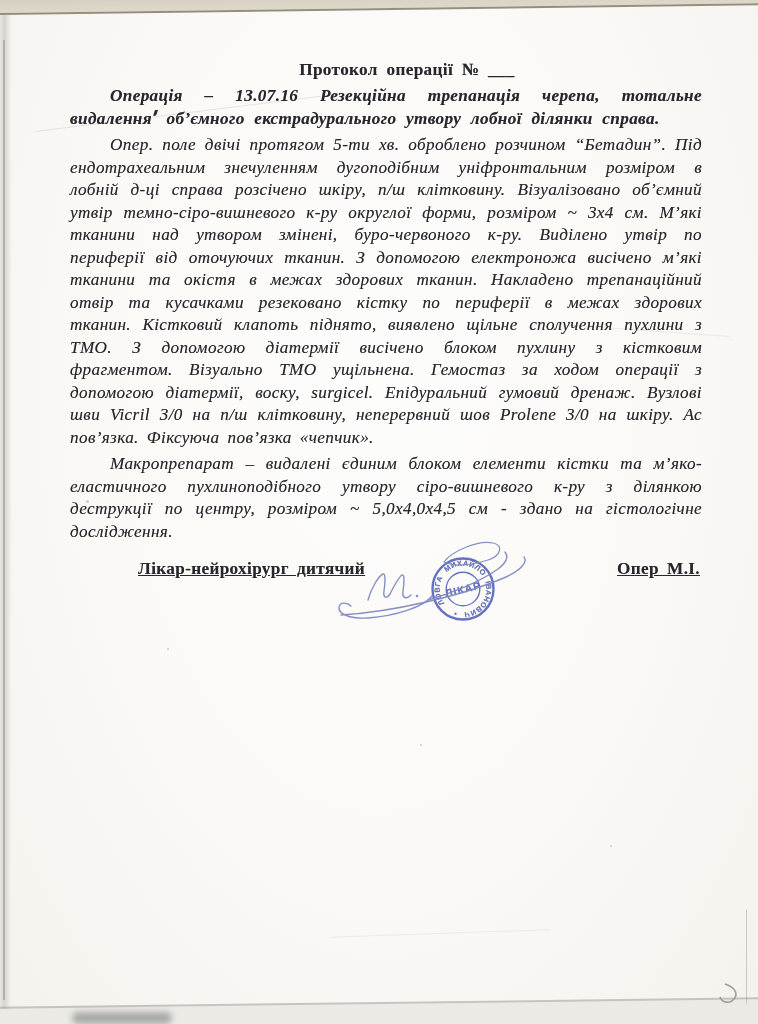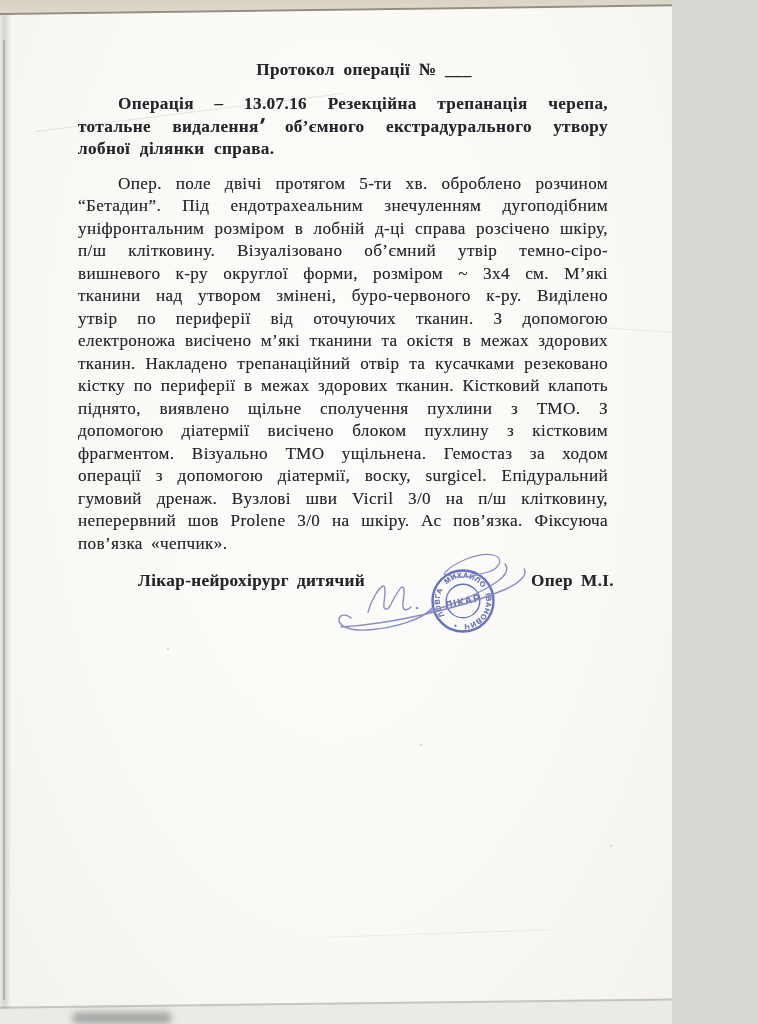--- a/index.html
+++ b/index.html
@@ -1,18 +1,18 @@
 <!DOCTYPE html>
 <html><head>
 <meta charset="utf-8">
 <style>
   html,body{margin:0;padding:0;background:#d8d7d3;}
   .page{
     position:relative;
-    width:672px;height:1024px;
+    width:758px;height:1024px;
     margin:0;
     background:radial-gradient(ellipse at 50% 38%, #fdfdfb 0%, #faf9f6 55%, #f3f2ec 100%);
     overflow:hidden;
     font-family:"Liberation Serif","DejaVu Serif",serif;
     color:#26262c;
   }
   
   .edge-top{position:absolute;left:-6px;top:-14px;width:784px;height:22px;
     background:linear-gradient(180deg,#cfcaba 0%,#ddd8ca 100%);
     border-bottom:2.5px solid #938e7d;transform:rotate(-0.75deg);z-index:4;}
@@ -34,27 +34,27 @@
   .crease.c2{left:560px;top:330px;width:170px;transform:rotate(4deg);height:1.4px;opacity:.7;}
   .crease.c3{left:330px;top:933px;width:220px;transform:rotate(-2deg);opacity:.6;}
   .dot{position:absolute;border-radius:50%;background:rgba(90,90,92,.28);z-index:2;}
   
   .content{position:absolute;left:66px;right:52px;top:58px;z-index:2;
     font-size:17.2px;line-height:22.5px;
     letter-spacing:.35px;word-spacing:3.5px;
     text-shadow:0 0 .6px rgba(38,38,44,.45);}
   .title{font-weight:700;text-align:center;padding-left:42px;line-height:23px;
     margin:0 0 1px 0;word-spacing:4px;}
-  p{margin:12px;text-align:justify;text-indent:40px;}
+  p{margin:4px;text-align:justify;text-indent:40px;font-style:italic;}
   .b{font-weight:700;word-spacing:5px;}
   .ink-mark{display:inline-block;width:3px;height:6px;background:#2a2a30;
     transform:skewX(-18deg);vertical-align:8px;margin-left:2px;border-radius:0 0 2px 1px;}
   
   .sig-row{position:relative;display:flex;justify-content:space-between;
-    margin-top:15px;padding-left:72px;padding-right:6px;font-weight:700;}
+    margin-top:15px;padding-left:72px;padding-right:6px;font-weight:700;text-decoration:underline;}
   .sig-svg{position:absolute;left:254px;top:-44px;z-index:3;}
   .stamp-text{font-family:"Liberation Sans","DejaVu Sans",sans-serif;font-weight:700;}
 </style>
 </head>
 <body>
 
 <div class="page">
 
   <div class="edge-top"></div>
   <div class="edge-left"></div>
@@ -70,20 +70,21 @@
   <div class="dot" style="left:610px;top:845px;width:2px;height:2px;"></div>
 
   <div class="content">
     <div class="title">Протокол операції № ___</div>
 
     <p class="b"><span>Операція – 13.07.16 Резекційна трепанація черепа, тотальне видалення</span><span class="ink-mark"></span><span> об’ємного екстрадурального утвору лобної ділянки справа.</span></p>
 
 
     <p>Опер. поле двічі протягом 5-ти хв. оброблено розчином “Бетадин”. Під ендотрахеальним знечуленням дугоподібним уніфронтальним розміром в лобній д-ці справа розсічено шкіру, п/ш клітковину. Візуалізовано об’ємний утвір темно-сіро-вишневого к-ру округлої форми, розміром ~ 3х4 см. М’які тканини над утвором змінені, буро-червоного к-ру. Виділено утвір по периферії від оточуючих тканин. З допомогою електроножа висічено м’які тканини та окістя в межах здорових тканин. Накладено трепанаційний отвір та кусачками резековано кістку по периферії в межах здорових тканин. Кістковий клапоть піднято, виявлено щільне сполучення пухлини з ТМО. З допомогою діатермії висічено блоком пухлину з кістковим фрагментом. Візуально ТМО ущільнена. Гемостаз за ходом операції з допомогою діатермії, воску, surgicel. Епідуральний гумовий дренаж. Вузлові шви Vicril 3/0 на п/ш клітковину, неперервний шов Prolene 3/0 на шкіру. Ас пов’язка. Фіксуюча пов’язка «чепчик».</p>
 
+    <p>Макропрепарат – видалені єдиним блоком елементи кістки та м’яко-еластичного пухлиноподібного утвору сіро-вишневого к-ру з ділянкою деструкції по центру, розміром ~ 5,0х4,0х4,5 см - здано на гістологічне дослідження.</p>
 
     <div class="sig-row">
       <span>Лікар-нейрохірург дитячий</span>
       <span>Опер М.І.</span>
 
       <svg class="sig-svg" width="260" height="148" viewBox="320 503 260 148" xmlns="http://www.w3.org/2000/svg">
         <defs>
           <path id="ringPath" d="M 439.7,578 A 23.3,23.3 0 1 1 486.3,578 A 23.3,23.3 0 1 1 439.7,578"></path>
         </defs>
 

